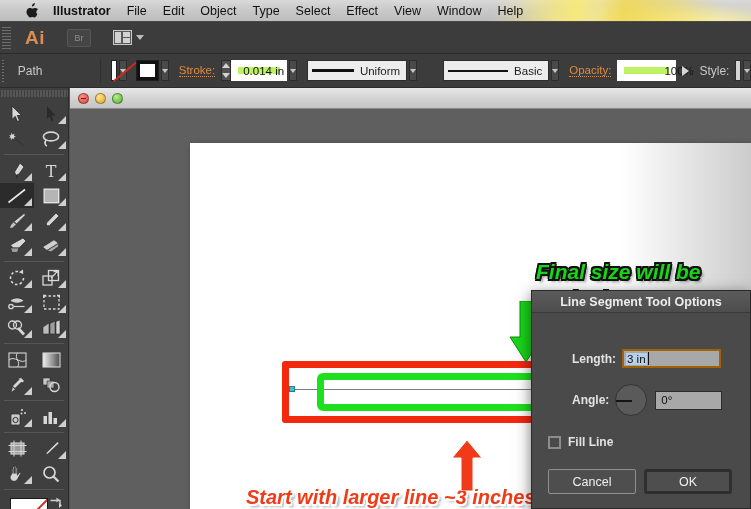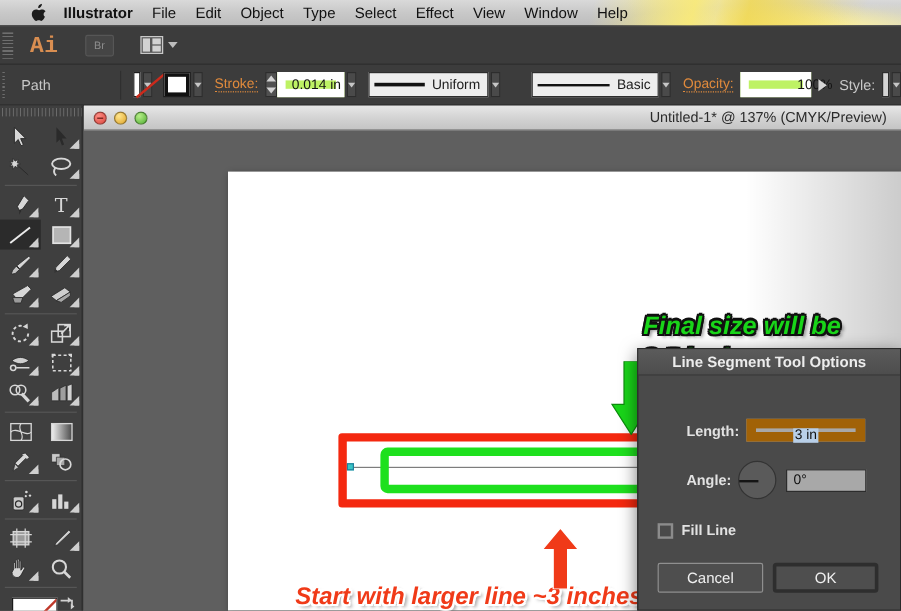--- a/index.html
+++ b/index.html
@@ -45,21 +45,21 @@
     background: #3c3c3c; border-bottom: 1px solid #2b2b2b;
     display: flex; align-items: center;
   }
   .grip {
     width: 9px; height: 22px; margin-left: 2px; margin-right: 6px;
     background-image: repeating-linear-gradient(180deg,#6e6e6e 0px,#6e6e6e 1px,#3c3c3c 1px,#3c3c3c 3px);
   }
   .ai-logo {
     font-size: 19px; font-weight: bold; color: #d98e51;
     margin-left: 8px; margin-right: 22px; letter-spacing: .5px;
-    font-family: Liberation Mono, monospace;
+    font-family: Liberation Sans, sans-serif;
   }
   .br-btn {
     width: 24px; height: 18px; border: 1px solid #565656; border-radius: 2px;
     background: #454545; color: #8d8d8d; font-size: 9px;
     display: flex; align-items: center; justify-content: center;
     margin-right: 22px;
   }
   .arrange-btn { display: flex; align-items: center; }
   .arrange-icon {
     width: 19px; height: 15px; border: 1px solid #c9c9c9; background: #585858;
@@ -272,22 +272,22 @@
     display: flex; align-items: center; justify-content: center;
     font-size: 12.5px; font-weight: bold; color: #ececec;
   }
   .dlg-body { position: relative; padding: 0; height: 196px; }
   .dlg-row { display: flex; align-items: center; padding-left: 24px; }
   .dlg-label { font-size: 12px; font-weight: bold; color: #e2e2e2; }
 
   .length-row { position: absolute; left: 16px; top: 36px; width: 188px; }
   .length-field {
     width: 99px; height: 19px; margin-left: 6px;
-    background: #a8a8a8; border: 8px solid #a16207;
-    display: flex; align-items: center; padding: 0 2px; flex-direction: column;
+    background: #a8a8a8; border: 2px solid #a16207;
+    display: flex; align-items: center; padding: 0 2px;
   }
   .length-val { font-size: 11.5px; color: #101010; background: #b8cfe8; padding: 0 1px; }
   .caret-bar { width: 1px; height: 13px; background: #111; margin-left: 1px; }
 
   .angle-row { position: absolute; left: 16px; top: 71px; width: 195px; }
   .angle-dial {
     width: 32px; height: 32px; border-radius: 50%;
     background: #5a5a5a; border: 1px solid #333; margin-left: 6px; position: relative;
   }
   .angle-dial:after{
@@ -624,21 +624,20 @@
     </div>
   </div>
 
   <div class="doc-win">
     <div class="doc-titlebar">
       <div class="lights">
         <span class="light l-red"></span>
         <span class="light l-yel"></span>
         <span class="light l-grn"></span>
       </div>
-      <span class="doc-title">Untitled-1* @ 137% (CMYK/Preview)</span>
     </div>
 
     <div class="canvas">
       <div class="artboard">
         <div class="artboard-shade"></div>
       </div>
 
       <div class="path-line"></div>
       <div class="path-line-green"></div>
       <div class="anchor-l"></div>

